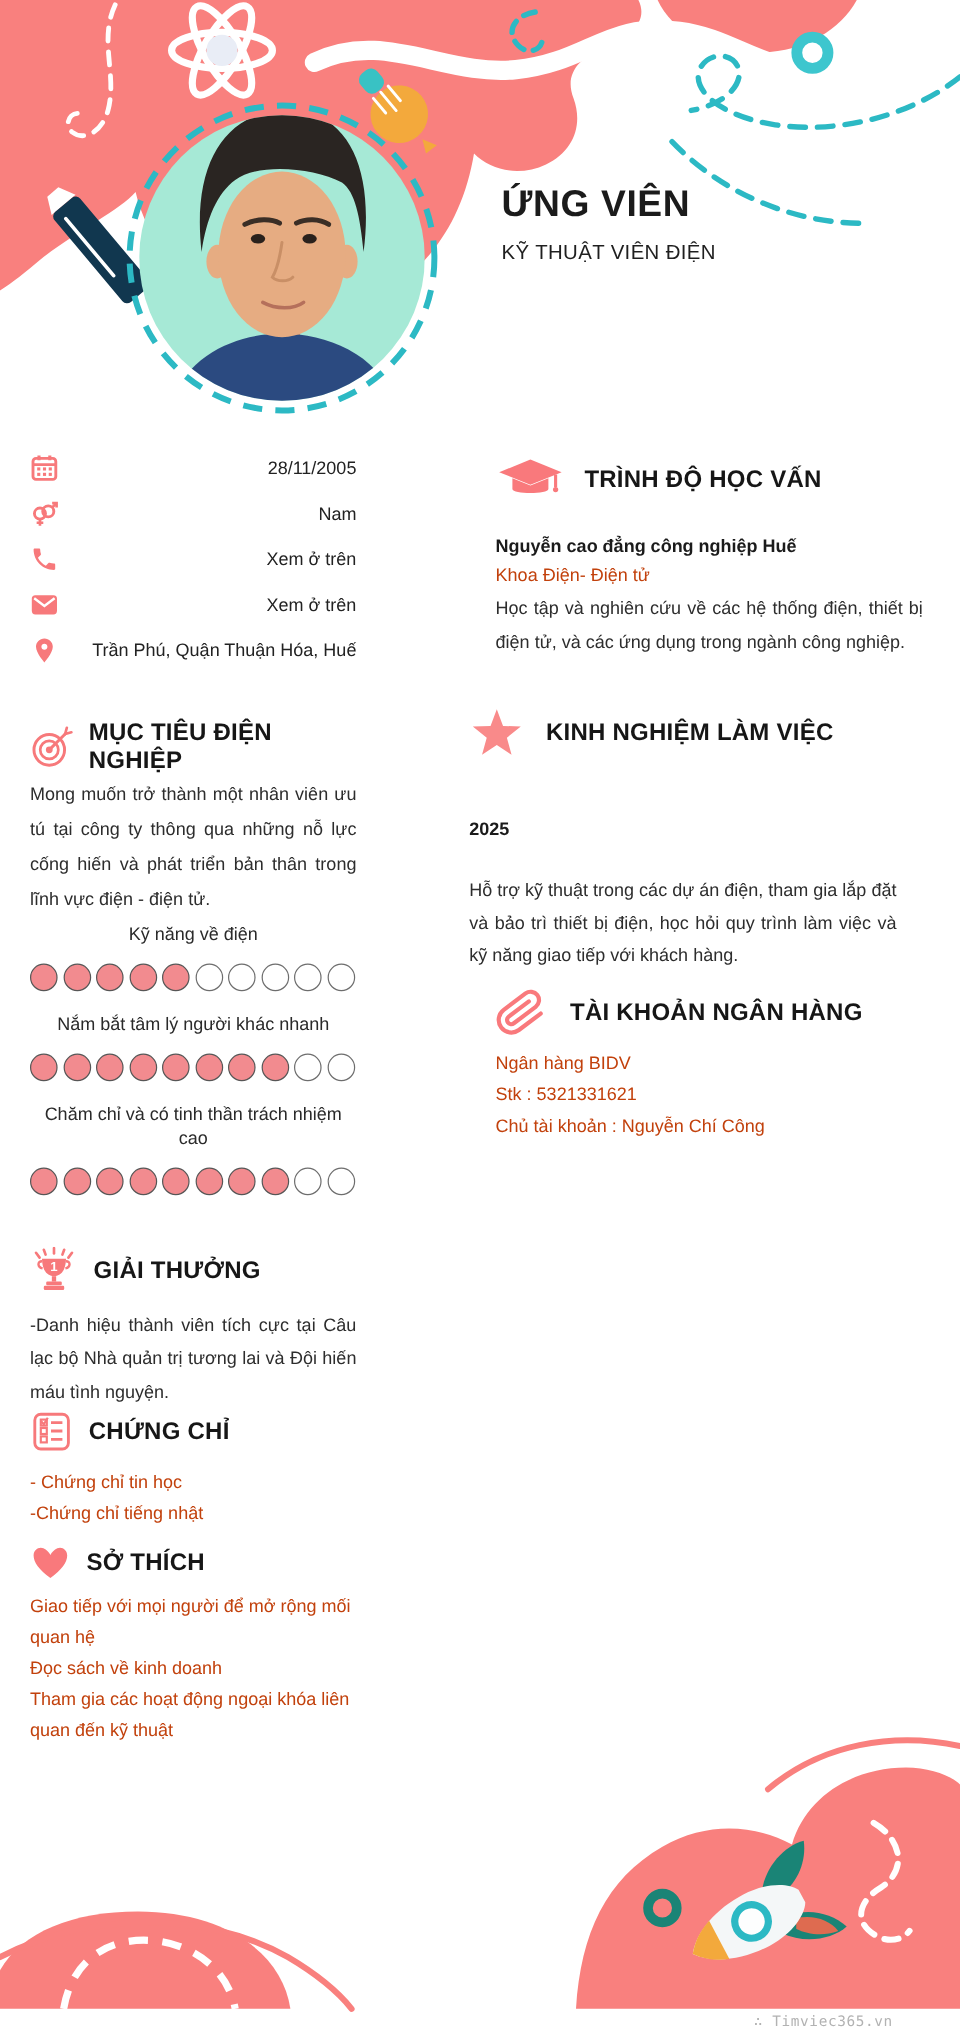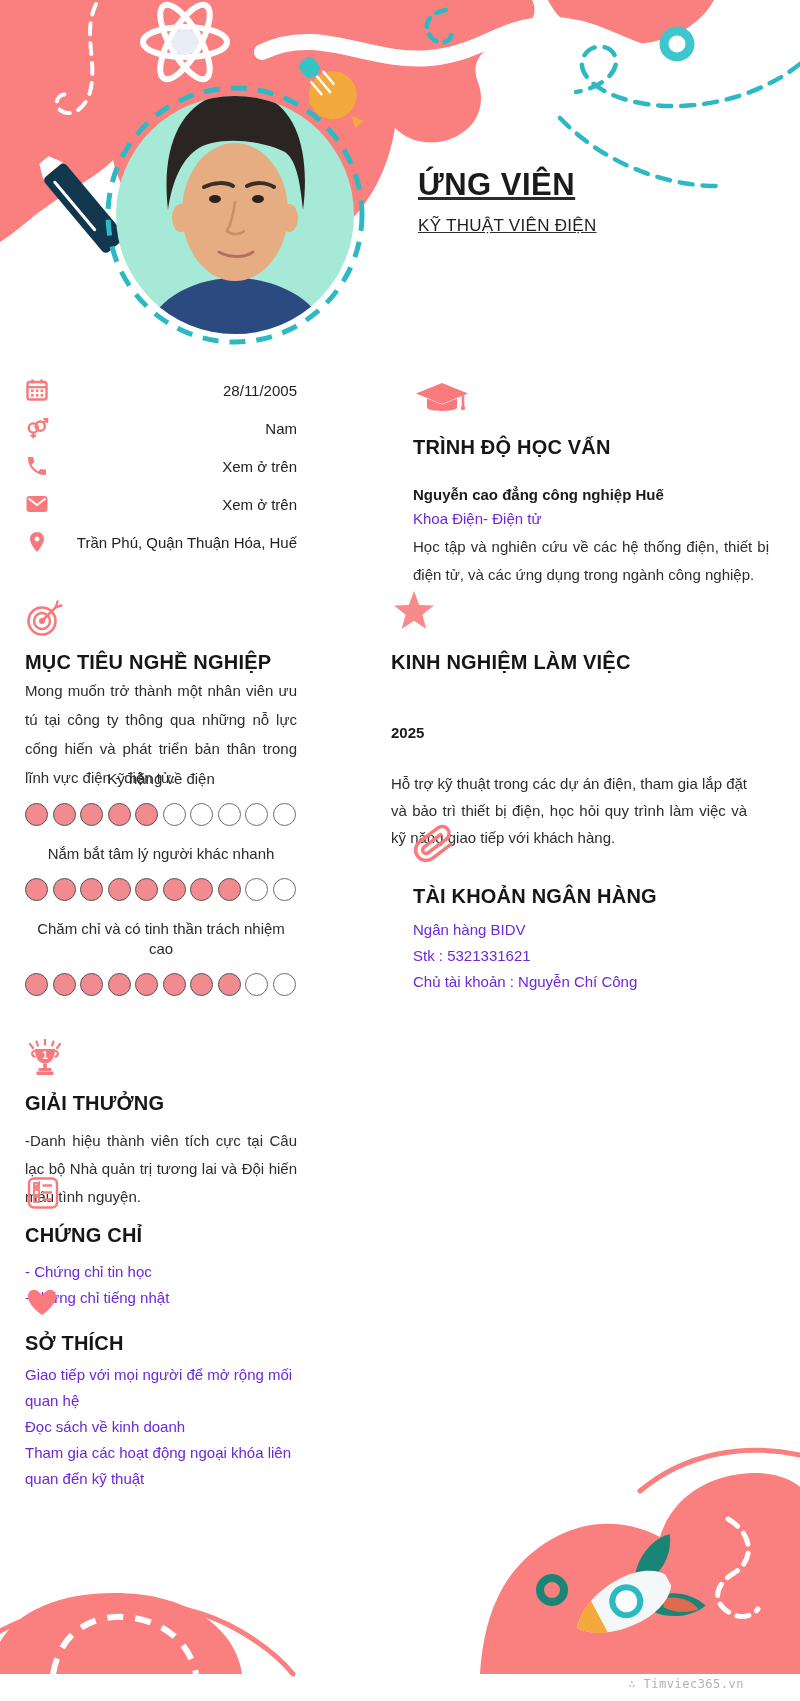--- a/index.html
+++ b/index.html
@@ -3,32 +3,32 @@
 <meta charset="utf-8">
 <style>
   html,body{margin:0;padding:0;}
   body{
     width:800px;height:1701px;position:relative;background:#ffffff;
     font-family:"Liberation Sans","DejaVu Sans",sans-serif;color:#2d2d2d;overflow:hidden;
   }
   svg{display:block;}
   .abs{position:absolute;}
   
-  .name-block{position:absolute;left:418px;top:168px;text-decoration:underline;}
+  .name-block{position:absolute;left:418px;top:153px;}
   .name-block h1{margin:0;font-size:31px;line-height:34px;font-weight:700;color:#1b1b1b;letter-spacing:.5px;}
   .name-block .sub{margin-top:14px;font-size:17px;line-height:20px;color:#1f1f1f;letter-spacing:.3px;}
   
   .info-row{display:flex;align-items:center;gap:16px;height:24px;margin-bottom:14px;font-size:15px;color:#222;justify-content:space-between;}
   .info-row .ic{flex:0 0 24px;width:24px;height:24px;}
   
   .sec{position:absolute;}
-  .sec-head{display:flex;align-items:flex-start;gap:13px;flex-direction:column;}
+  .sec-head{display:flex;align-items:center;gap:13px;}
   .sec-head h2{margin:0;font-size:20px;font-weight:700;color:#161616;letter-spacing:.2px;}
   .para{font-size:15px;line-height:28px;text-align:justify;color:#2d2d2d;}
-  .line{font-size:15px;line-height:26px;color:#6d28d9;}
+  .line{font-size:15px;line-height:26px;color:#c2410c;}
   .bold-line{font-size:15px;line-height:24px;font-weight:700;color:#1b1b1b;}
   
   .skill-label{font-size:15px;color:#2a2a2a;margin-top:18px;line-height:20px;text-align:center;}
   .dots{display:flex;gap:4.5px;margin-top:14px;}
   .dot{width:23px;height:23px;border-radius:50%;border:1.5px solid #6d6d6d;box-sizing:border-box;background:#fff;}
   .dot.filled{background:#f28b8f;border-color:#565656;}
   
   .watermark{position:absolute;top:1677px;right:56px;font-family:"DejaVu Sans Mono","Liberation Mono",monospace;
     font-size:12px;color:#b2b2b2;letter-spacing:.5px;}
 </style>
@@ -154,21 +154,21 @@
 <div class="sec" style="left:25px;top:600px;width:272px">
   <div class="sec-head">
     <svg width="38" height="38" viewBox="0 0 38 38">
       <circle cx="17" cy="21" r="13.5" fill="none" stroke="#F7797B" stroke-width="2.6"></circle>
       <circle cx="17" cy="21" r="8" fill="none" stroke="#F7797B" stroke-width="2.4"></circle>
       <circle cx="17" cy="21" r="3" fill="#F7797B"></circle>
       <line x1="17" y1="21" x2="31" y2="7" stroke="#F7797B" stroke-width="2.6" stroke-linecap="round"></line>
       <line x1="31" y1="7" x2="36.5" y2="5.5" stroke="#F7797B" stroke-width="2.4" stroke-linecap="round"></line>
       <line x1="31" y1="7" x2="32.5" y2="1.5" stroke="#F7797B" stroke-width="2.4" stroke-linecap="round"></line>
     </svg>
-    <h2>MỤC TIÊU NGHỀ NGHIỆP</h2>
+    <h2>MỤC TIÊU ĐIỆN NGHIỆP</h2>
   </div>
   <div class="para" style="margin-top:2px;line-height:29px">Mong muốn trở thành một nhân viên ưu tú tại công ty thông qua những nỗ lực cống hiến và phát triển bản thân trong lĩnh vực điện - điện tử.</div>
 </div>
 
 <div class="sec" style="left:25px;top:759px;width:272px">
   <div class="skill-label" style="margin-top:10px">Kỹ năng về điện</div>
   <div class="dots">
       <div class="dot filled"></div>
       <div class="dot filled"></div>
       <div class="dot filled"></div>

